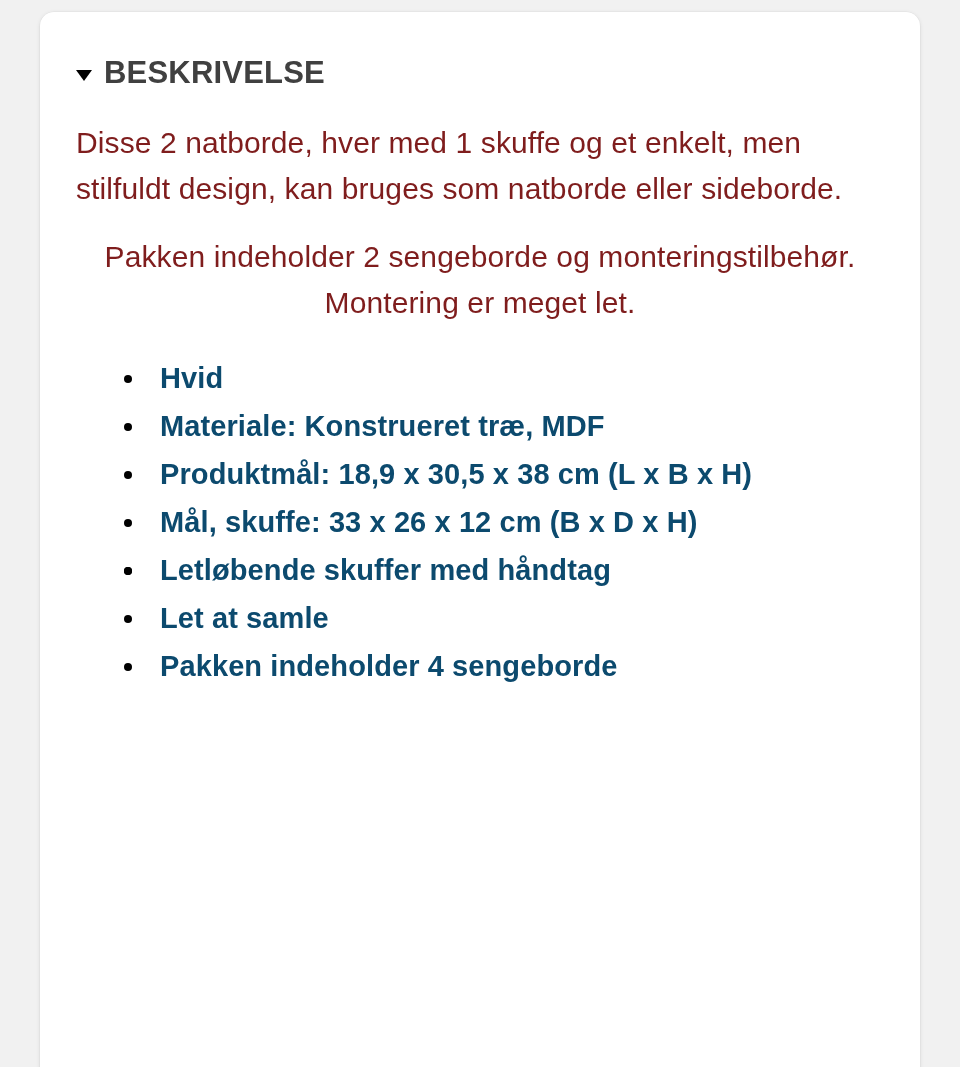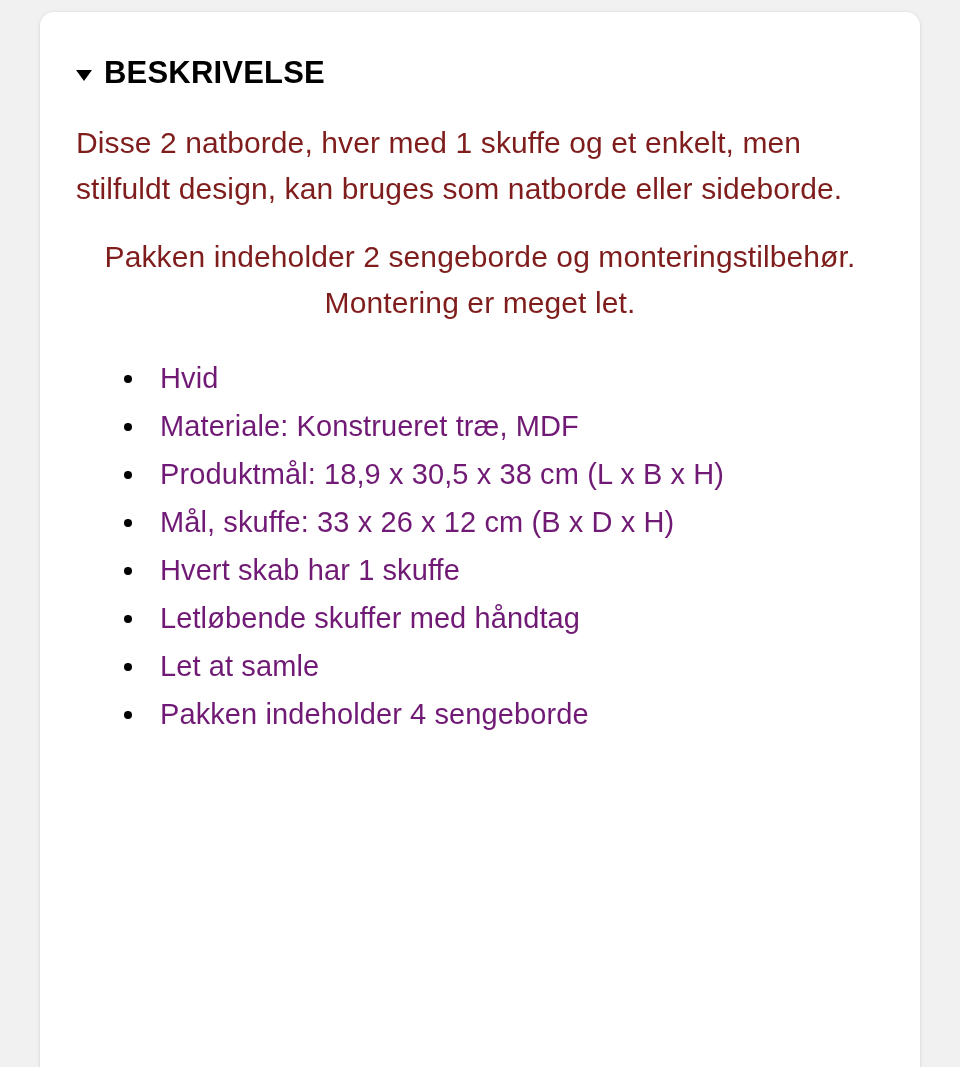--- a/index.html
+++ b/index.html
@@ -56,21 +56,21 @@
     border-right: 8px solid transparent;
     border-top: 11px solid #000000;
     flex: 0 0 auto;
     position: relative;
     top: 2px;
   }
   .section-title {
     font-size: 31px;
     font-weight: bold;
     letter-spacing: 0.2px;
-    color: #000000;
+    color: #404040;
     line-height: 1.1;
     margin: 0;
     white-space: nowrap;
   }
 
   
   .body-text {
     font-size: 30px;
     line-height: 46px;
     color: #7f1d1d;
@@ -85,24 +85,25 @@
   
   .spec-list {
     list-style: none;
     margin: 28px 0 0 0;
     padding: 0;
   }
   .spec-item {
     position: relative;
     font-size: 29px;
     line-height: 48px;
-    color: #701a75;
+    color: #0c4a6e;
     padding-left: 84px;
     letter-spacing: 0.1px;
     white-space: nowrap;
+    font-weight: bold;
   }
   .spec-bullet {
     position: absolute;
     left: 48px;
     top: 21px;
     width: 8px;
     height: 8px;
     background: #000000;
     border-radius: 50%;
   }
@@ -134,21 +135,20 @@
         <li class="spec-item">
           <span class="spec-bullet"></span>
           <span>Produktmål: 18,9 x 30,5 x 38 cm (L x B x H)</span>
         </li>
         <li class="spec-item">
           <span class="spec-bullet"></span>
           <span>Mål, skuffe: 33 x 26 x 12 cm (B x D x H)</span>
         </li>
         <li class="spec-item">
           <span class="spec-bullet"></span>
-          <span>Hvert skab har 1 skuffe</span>
         </li>
         <li class="spec-item">
           <span class="spec-bullet"></span>
           <span>Letløbende skuffer med håndtag</span>
         </li>
         <li class="spec-item">
           <span class="spec-bullet"></span>
           <span>Let at samle</span>
         </li>
         <li class="spec-item">

